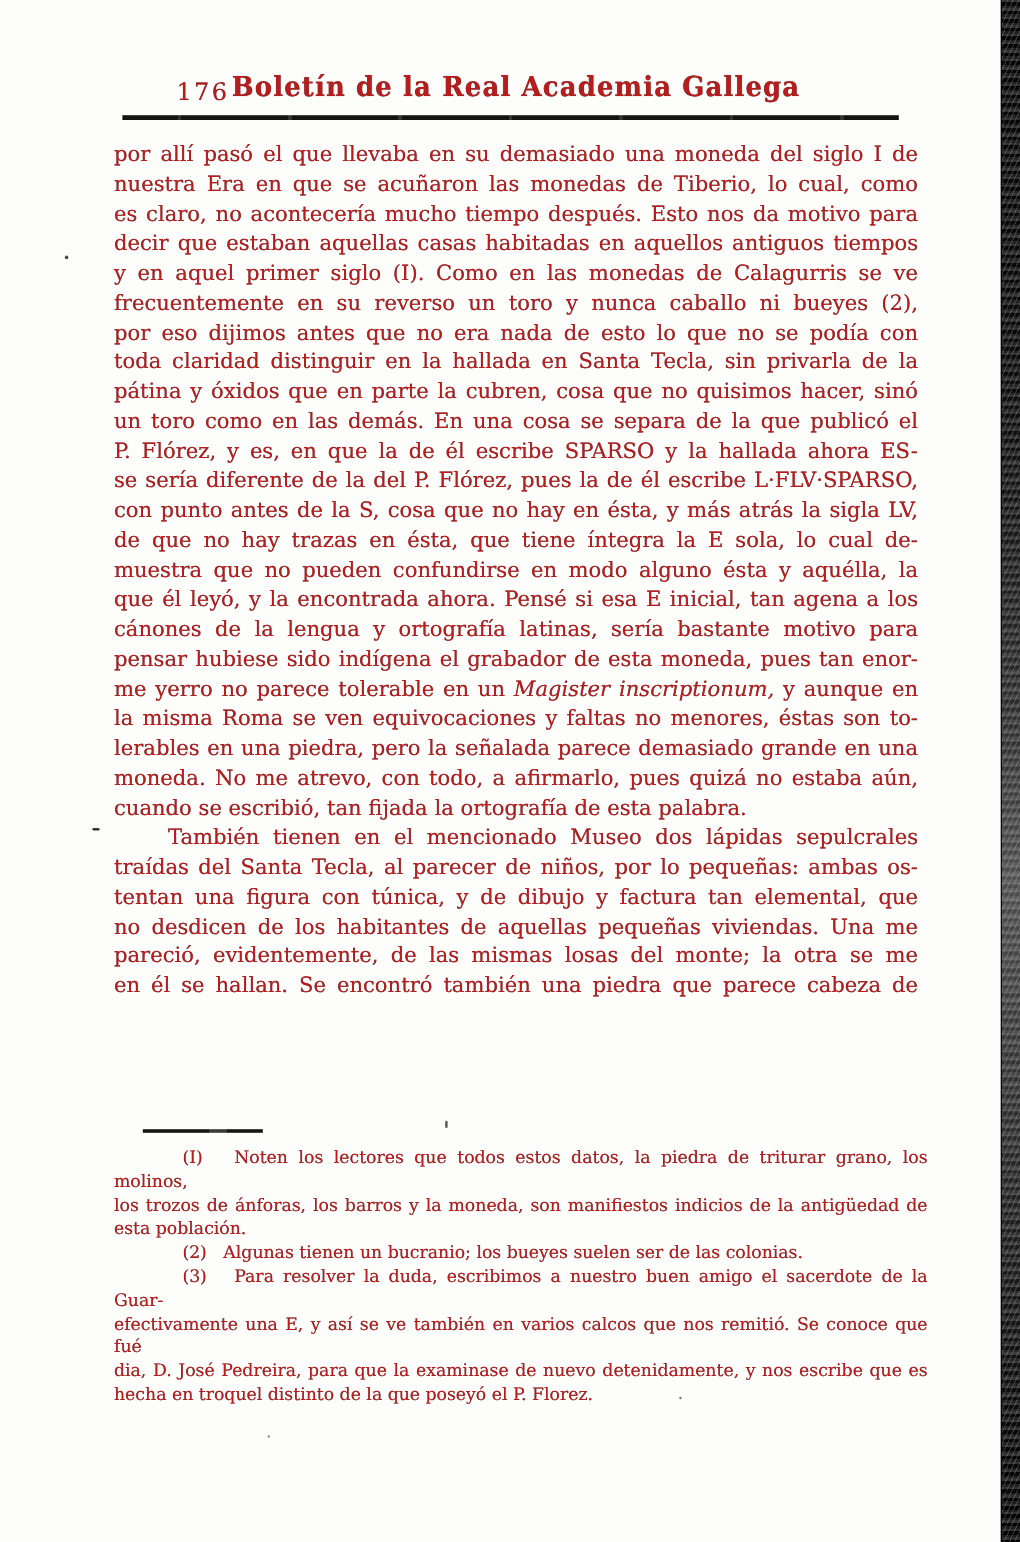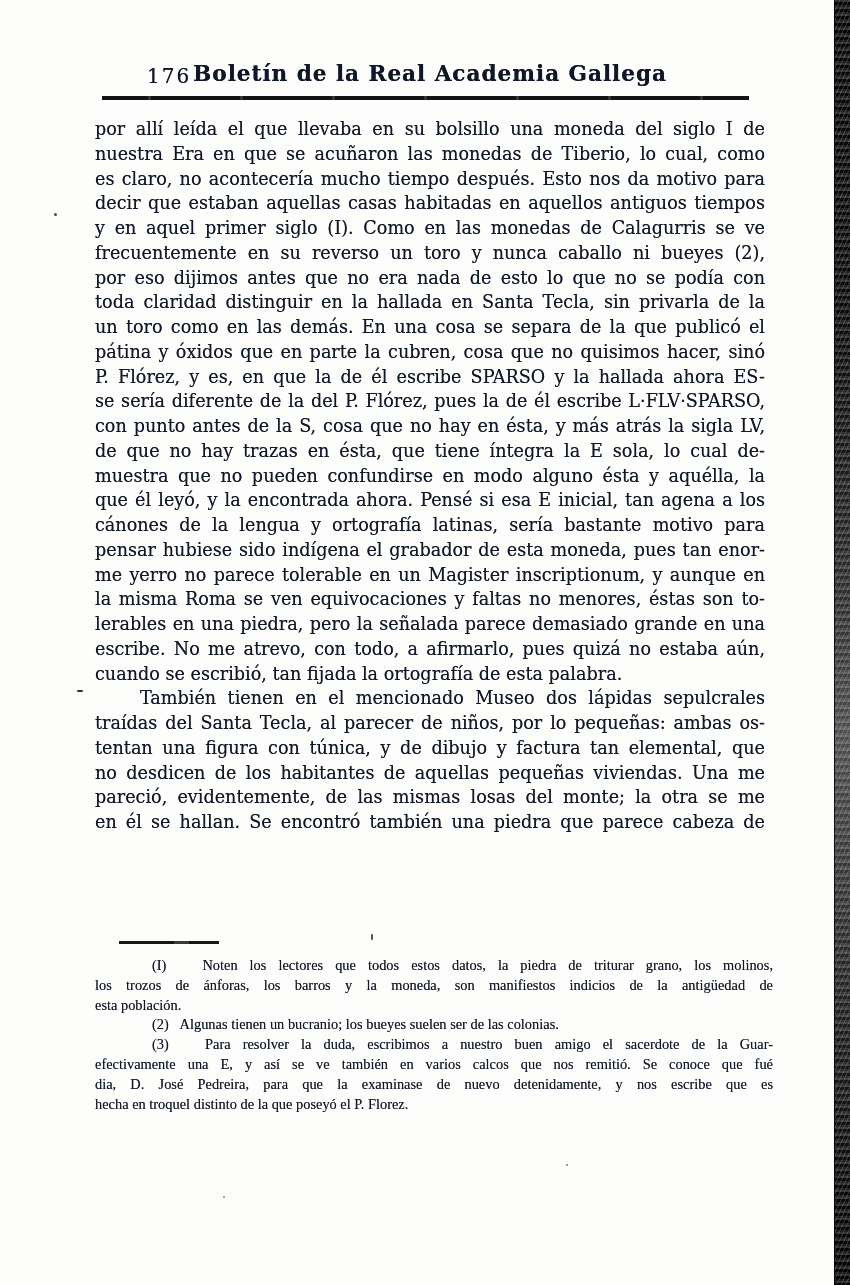--- a/index.html
+++ b/index.html
@@ -1,18 +1,18 @@
 <!DOCTYPE html>
 <html><head>
 <meta charset="utf-8">
 <style>
   html,body{margin:0;padding:0;background:#ffffff;}
   .page{
     position:relative;width:850px;height:1285px;overflow:hidden;
-    background:#fdfdfc;color:#0f172a;
+    background:#fdfdfc;color:#b91c1c;
     font-family:"DejaVu Serif","Liberation Serif",serif;
   }
   
   .pagenum{
     position:absolute;left:147px;top:64px;font-size:20px;letter-spacing:2px;
     text-shadow:0 0 .5px rgba(20,20,20,.75);
   }
   .htitle{
     position:absolute;left:95px;top:59px;width:670px;text-align:center;
     font-size:23px;font-weight:bold;letter-spacing:1px;
@@ -27,32 +27,32 @@
   
   .bodytext{
     position:absolute;left:95px;top:117px;width:670px;
     font-size:17.6px;
     text-shadow:0 0 .5px rgba(25,25,25,.65);
   }
   .bodytext .tline{line-height:24.75px;height:24.75px;white-space:nowrap;}
   .tline{overflow:visible;}
   .j{text-align:justify;text-align-last:justify;-moz-text-align-last:justify;white-space:normal !important;}
   .bodytext .ind{text-indent:45px;}
-  .ital{margin-top:31px;}
+  .ital{font-style:italic;margin-top:31px;}
   
   .fnrule{
     position:absolute;left:119px;top:941px;width:100px;height:3px;
     background:linear-gradient(90deg,#161616 0 55%,#3a3a3a 55% 70%,#161616 70% 100%);
   }
   .fns{
     position:absolute;left:95px;top:956px;width:678px;
     font-size:14.4px;
     text-shadow:0 0 .4px rgba(25,25,25,.6);
   }
-  .fns .tline{line-height:19.8px;font-family:Liberation Serif, serif;}
+  .fns .tline{line-height:19.8px;}
   .fns .ind{text-indent:57px;}
   
   .edge{
     position:absolute;right:0;top:0;width:15px;height:1285px;
     border-left:1px solid rgba(0,0,0,.85);
     background:
       repeating-linear-gradient(115deg,rgba(255,255,255,.16) 0 1px,rgba(0,0,0,0) 1px 4px),
       repeating-linear-gradient(to bottom,rgba(250,250,250,.18) 0 2px,rgba(0,0,0,0) 2px 5px,rgba(255,255,255,.10) 5px 7px),
       linear-gradient(to bottom,#050505 0%,#0a0a0a 24%,#161616 34%,#2e2e2e 47%,#4d4d4d 57%,#383838 67%,#1e1e1e 79%,#0b0b0b 91%,#000 100%);
   }
@@ -70,42 +70,42 @@
 <div class="page">
 
   <header>
     <span class="pagenum">176</span>
     <div class="htitle">Boletín de la Real Academia Gallega</div>
     <div class="hrule"></div>
   </header>
 
   <main class="bodytext">
     <div class="para">
-        <div class="tline j"><span>por allí leída el que llevaba en su bolsillo una moneda del siglo I de</span></div>
+        <div class="tline j"><span>por allí pasó el que llevaba en su demasiado una moneda del siglo I de</span></div>
         <div class="tline j"><span>nuestra Era en que se acuñaron las monedas de Tiberio, lo cual, como</span></div>
         <div class="tline j"><span>es claro, no acontecería mucho tiempo después. Esto nos da motivo para</span></div>
         <div class="tline j"><span>decir que estaban aquellas casas habitadas en aquellos antiguos tiempos</span></div>
         <div class="tline j"><span>y en aquel primer siglo (I). Como en las monedas de Calagurris se ve</span></div>
         <div class="tline j"><span>frecuentemente en su reverso un toro y nunca caballo ni bueyes (2),</span></div>
         <div class="tline j"><span>por eso dijimos antes que no era nada de esto lo que no se podía con</span></div>
         <div class="tline j"><span>toda claridad distinguir en la hallada en Santa Tecla, sin privarla de la</span></div>
+        <div class="tline j"><span>pátina y óxidos que en parte la cubren, cosa que no quisimos hacer, sinó</span></div>
         <div class="tline j"><span>un toro como en las demás. En una cosa se separa de la que publicó el</span></div>
-        <div class="tline j"><span>pátina y óxidos que en parte la cubren, cosa que no quisimos hacer, sinó</span></div>
         <div class="tline j"><span>P. Flórez, y es, en que la de él escribe SPARSO y la hallada ahora ES-</span></div>
         <div class="tline j"><span>se sería diferente de la del P. Flórez, pues la de él escribe L·FLV·SPARSO,</span></div>
         <div class="tline j"><span>con punto antes de la S, cosa que no hay en ésta, y más atrás la sigla LV,</span></div>
         <div class="tline j"><span>de que no hay trazas en ésta, que tiene íntegra la E sola, lo cual de-</span></div>
         <div class="tline j"><span>muestra que no pueden confundirse en modo alguno ésta y aquélla, la</span></div>
         <div class="tline j"><span>que él leyó, y la encontrada ahora. Pensé si esa E inicial, tan agena a los</span></div>
         <div class="tline j"><span>cánones de la lengua y ortografía latinas, sería bastante motivo para</span></div>
         <div class="tline j"><span>pensar hubiese sido indígena el grabador de esta moneda, pues tan enor-</span></div>
         <div class="tline j"><span>me yerro no parece tolerable en un </span><span class="ital">Magister inscriptionum,</span><span> y aunque en</span></div>
         <div class="tline j"><span>la misma Roma se ven equivocaciones y faltas no menores, éstas son to-</span></div>
         <div class="tline j"><span>lerables en una piedra, pero la señalada parece demasiado grande en una</span></div>
-        <div class="tline j"><span>escribe. No me atrevo, con todo, a afirmarlo, pues quizá no estaba aún,</span></div>
+        <div class="tline j"><span>moneda. No me atrevo, con todo, a afirmarlo, pues quizá no estaba aún,</span></div>
         <div class="tline"><span>cuando se escribió, tan fijada la ortografía de esta palabra.</span></div>
       </div>
     <div class="para">
         <div class="tline j ind"><span>También tienen en el mencionado Museo dos lápidas sepulcrales</span></div>
         <div class="tline j"><span>traídas del Santa Tecla, al parecer de niños, por lo pequeñas: ambas os-</span></div>
         <div class="tline j"><span>tentan una figura con túnica, y de dibujo y factura tan elemental, que</span></div>
         <div class="tline j"><span>no desdicen de los habitantes de aquellas pequeñas viviendas. Una me</span></div>
         <div class="tline j"><span>pareció, evidentemente, de las mismas losas del monte; la otra se me</span></div>
         <div class="tline j"><span>en él se hallan. Se encontró también una piedra que parece cabeza de</span></div>
       </div>

